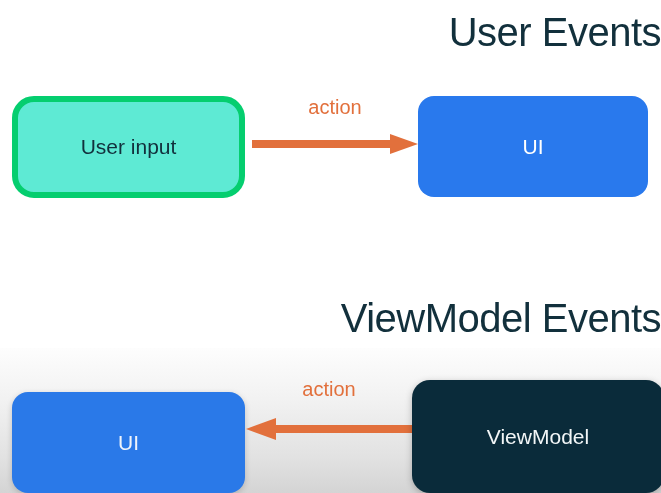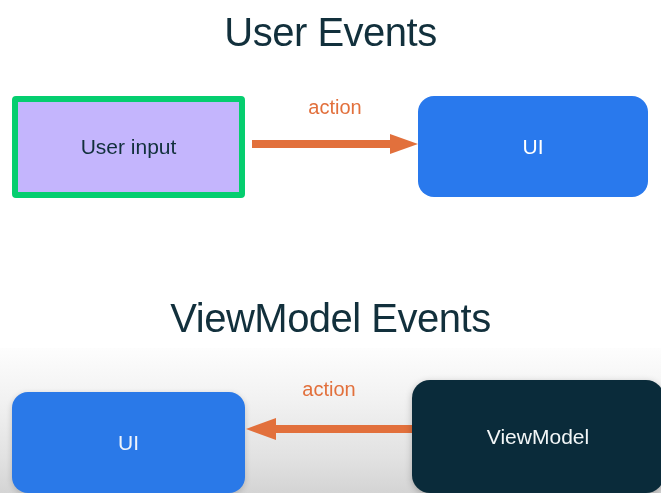--- a/index.html
+++ b/index.html
@@ -31,21 +31,21 @@
     position: absolute;
     left: 0; top: 348px;
     width: 661px; height: 145px;
     background: linear-gradient(to bottom, #fdfdfd 0%, #f2f2f2 35%, #e2e2e2 75%, #d4d4d4 100%);
   }
 
   
   .title {
     position: absolute;
     width: 661px;
-    text-align: center;
+    text-align: right;
     color: #12303c;
     font-size: 40px;
     font-weight: 400;
     letter-spacing: -0.5px;
     white-space: nowrap;
   }
   .title-user-events { top: 10px; }
   .title-vm-events   { top: 296px; }
 
   
@@ -57,24 +57,24 @@
     justify-content: center;
     border-radius: 18px;
     font-size: 21px;
     font-weight: 400;
     white-space: nowrap;
   }
 
   .node-user-input {
     left: 12px; top: 96px;
     width: 233px; height: 102px;
-    background: #c4b5fd;
+    background: #5eead4;
     border: 6px solid #05ce6f;
     color: #12303c;
-    border-radius: 4px;
+    border-radius: 22px;
     text-align: right;
   }
 
   .node-ui-top {
     left: 418px; top: 96px;
     width: 230px; height: 101px;
     background: #2979ed;
     color: #ffffff;
     border-radius: 16px;
   }

